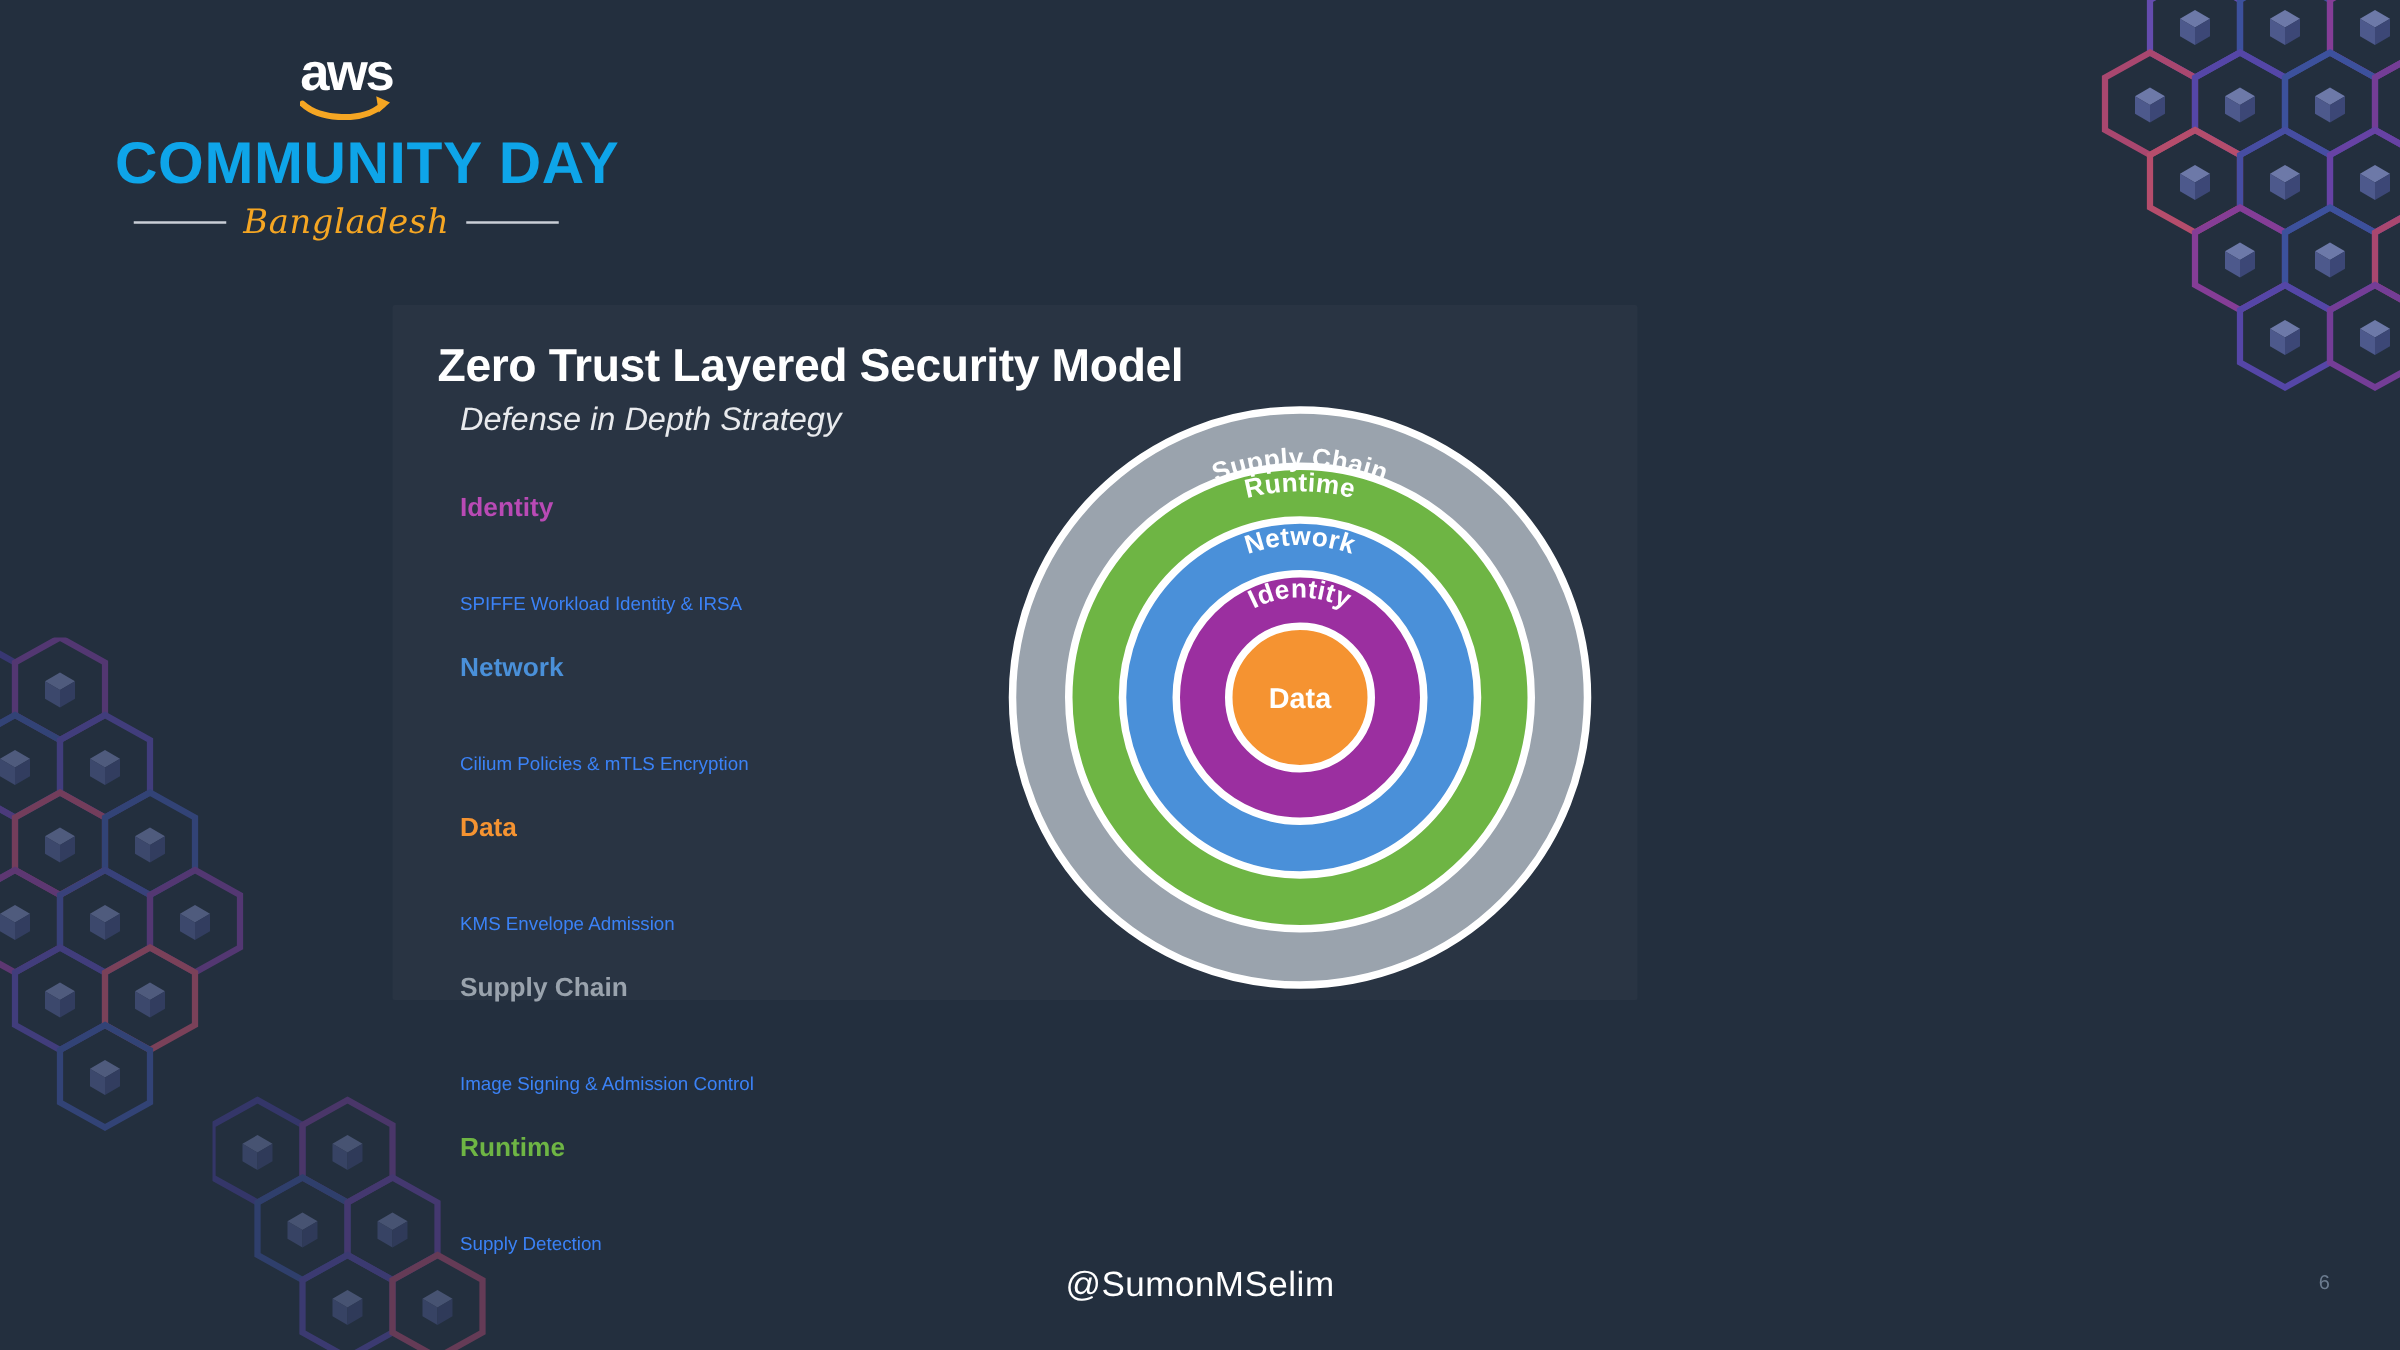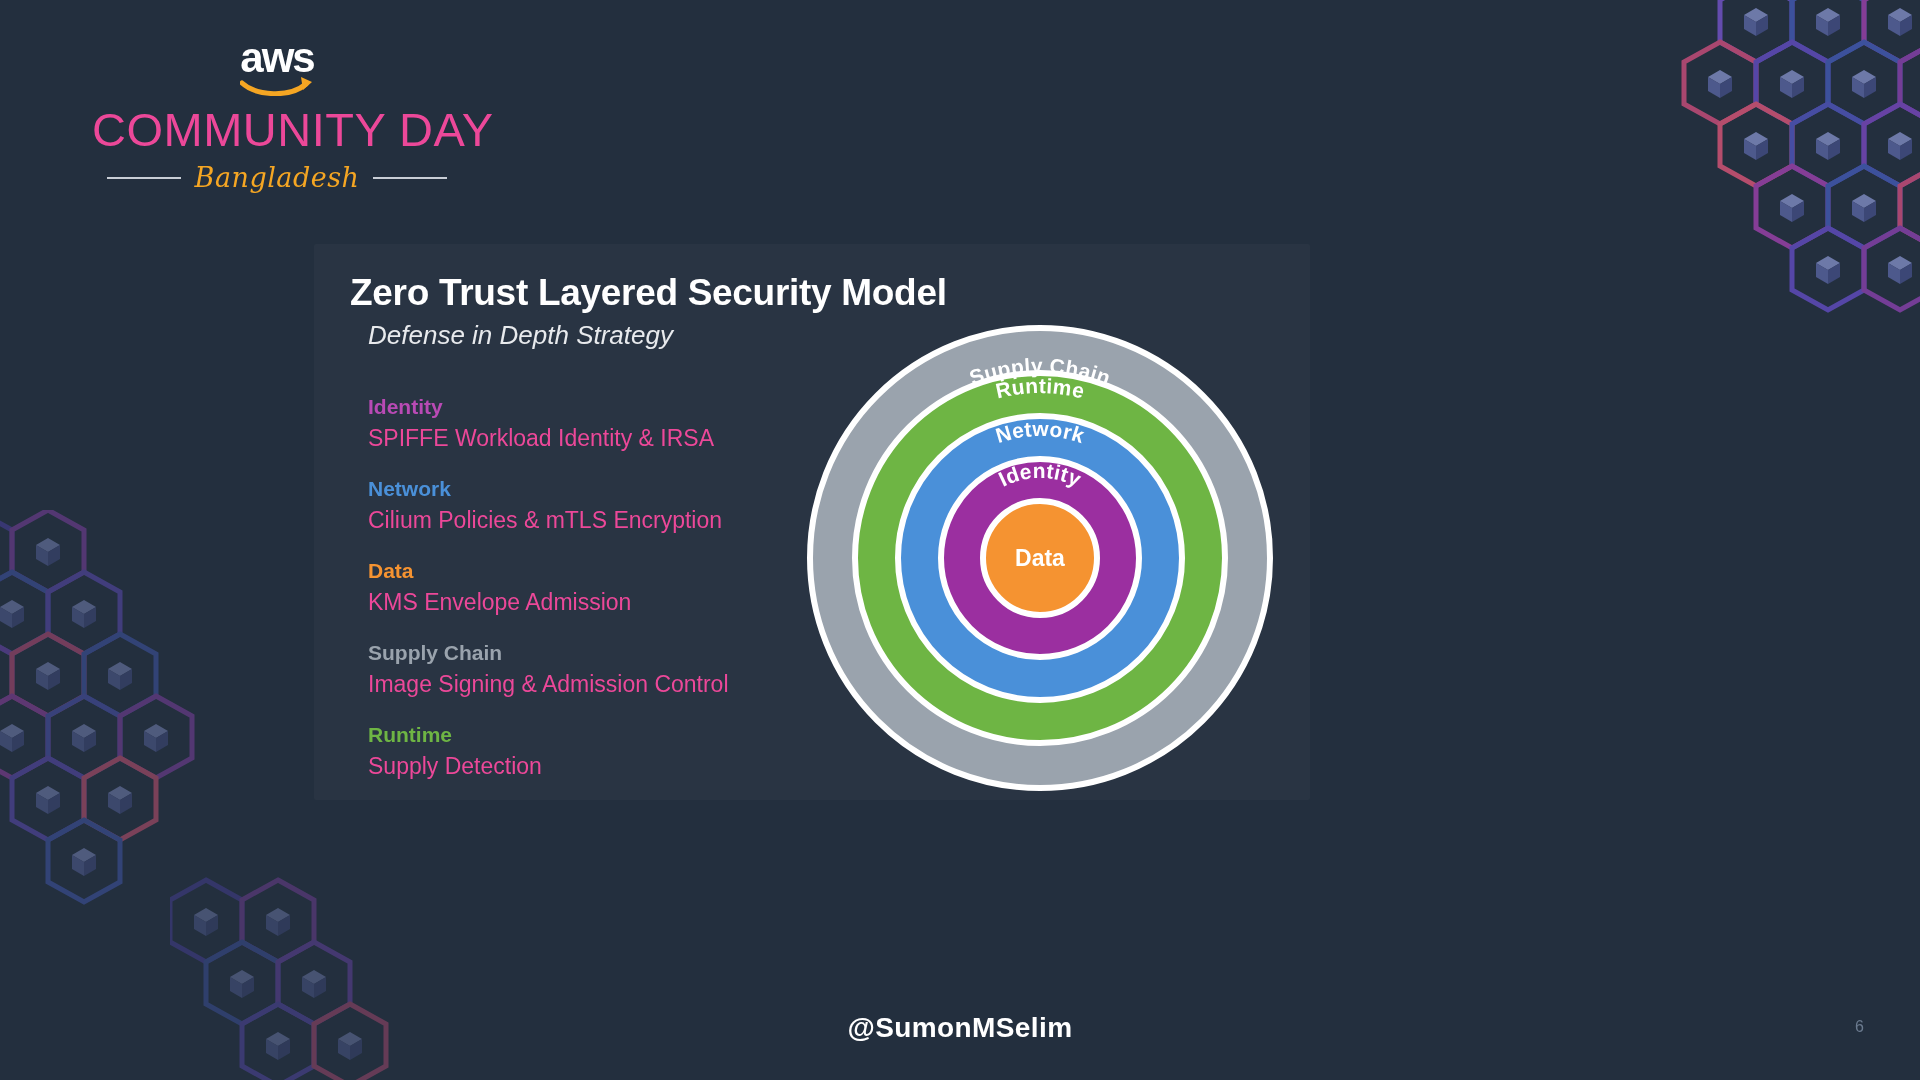--- a/index.html
+++ b/index.html
@@ -22,21 +22,21 @@
 
   
   #logo-block { position:absolute; left:92px; top:40px; width:370px; text-align:center; }
   #aws-logo { position:relative; width:90px; height:58px; margin:0 auto 6px auto; }
   #aws-wordmark {
     font-size:42px; font-weight:bold; color:#ffffff;
     letter-spacing:-2px; line-height:36px; font-family:"Liberation Sans", sans-serif;
   }
   #aws-smile { position:absolute; left:8px; top:34px; width:74px; height:22px; }
   #community-day {
-    font-size:47px; font-weight:normal; color:#ec4899;
+    font-size:47px; font-weight:bold; color:#0ea5e9;
     letter-spacing:0.5px; line-height:52px; white-space:nowrap;
     font-family:"Liberation Sans", sans-serif;
   }
   #logo-sub-row { display:flex; align-items:center; justify-content:center; gap:14px; margin-top:6px; }
   .rule { height:2px; background:#c9ced6; width:74px; }
   #country-name {
     font-family:"DejaVu Serif", serif; font-style:italic; font-weight:normal;
     font-size:27px; color:#f5a623; letter-spacing:0.5px;
   }
 
@@ -53,37 +53,37 @@
   }
   #slide-subtitle {
     position:absolute; left:368px; top:320px;
     font-size:26px; font-weight:normal; color:#e8eaed;font-style:italic;
   }
 
   
   #legend { position:absolute; left:368px; top:392px; width:420px; }
   .legend-item { margin-bottom:20px; }
   .legend-term { font-size:21px; font-weight:bold; line-height:30px; }
-  .legend-desc { font-size:23px; color:#ec4899; line-height:32px; font-weight:normal; }
+  .legend-desc { font-size:15px; color:#3b82f6; line-height:32px; font-weight:normal;margin-top:46px; }
 
   
   #rings { position:absolute; left:800px; top:318px; width:480px; height:480px; }
   .ring-label {
     font-size:21px; font-weight:bold; fill:#ffffff;
     letter-spacing:0.3px; font-family:"Liberation Sans", sans-serif;
   }
   #center-label {
     font-size:23px; font-weight:bold; fill:#ffffff;
     font-family:"Liberation Sans", sans-serif;
   }
 
   
   #handle {
     position:absolute; left:0; right:0; top:1012px;
-    text-align:center; font-size:28px; font-weight:bold; color:#ffffff;
+    text-align:center; font-size:28px; font-weight:normal; color:#ffffff;
     letter-spacing:0.4px;
   }
   #page-number {
     position:absolute; right:56px; top:1018px;
     font-size:16px; color:#6b7b8f;
   }
 </style>
 </head>
 <body style="background: rgb(35, 47, 62);">
 

